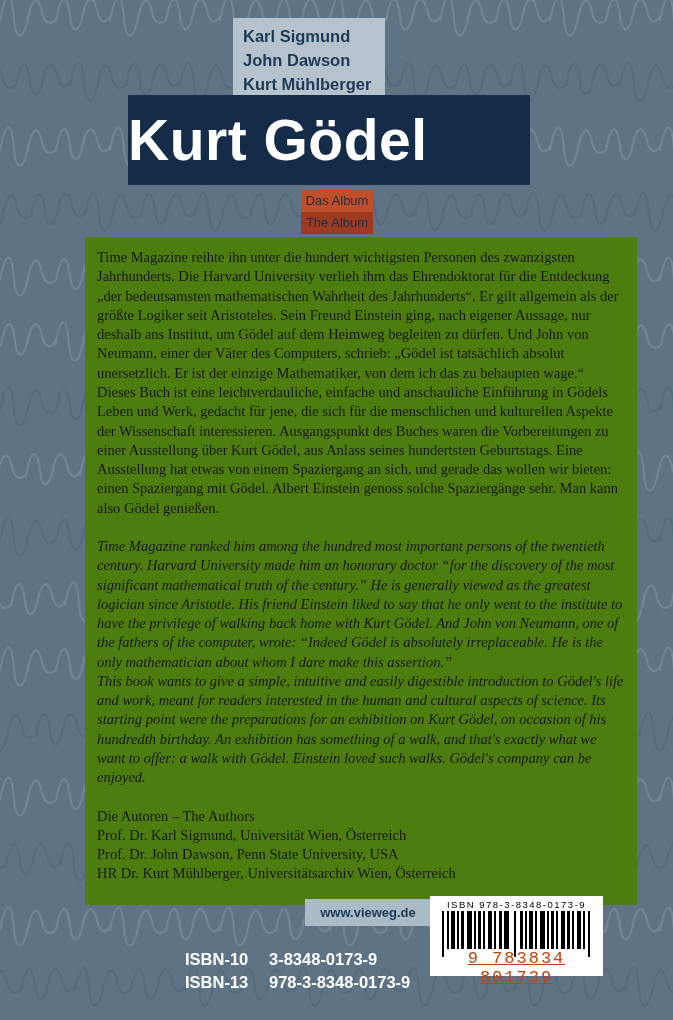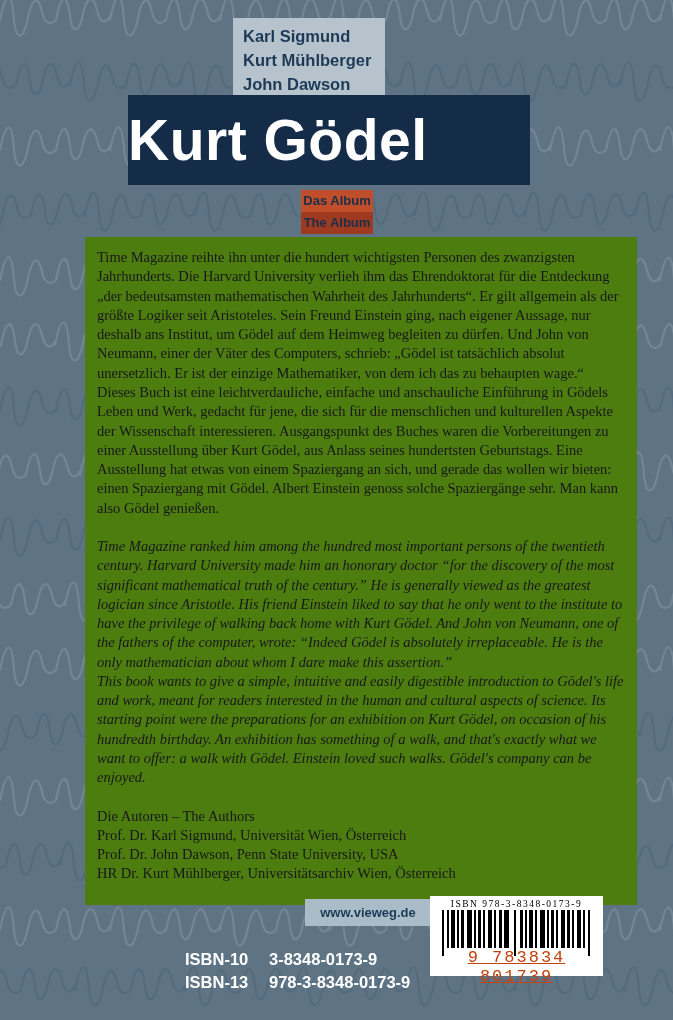--- a/index.html
+++ b/index.html
@@ -31,21 +31,21 @@
     background:#152c49;
     display:flex; align-items:center; justify-content:flex-start;
   }
   .title-block h1 {
     margin:0; color:#ffffff; font-size:57px; font-weight:700;
     font-family:"Liberation Sans", sans-serif; letter-spacing:0.5px;
   }
   .badge-stack { position:absolute; left:301px; top:190px; width:72px; }
   .badge {
     width:72px; height:22px; line-height:22px; text-align:center;
-    color:#1b2f4b; font-size:13px; font-weight:700;
+    color:#1b2f4b; font-size:13px; font-weight:400;
     box-sizing:border-box;
   }
   .badge-das { background:#c04e2b; }
   .badge-the { background:#9e3a1f; }
 
   .panel {
     position:absolute; left:85px; top:237px; width:552px; height:668px;
     background:#4d7c0f;
     padding:11px 12px 0 12px; box-sizing:border-box;
     color:#17181c;
@@ -65,21 +65,21 @@
     position:absolute; left:305px; top:899px; width:126px; height:27px;
     background:#a9bcc7; color:#1c3a57;
     font-size:13px; font-weight:700; text-align:center; line-height:27px;
   }
   .barcode-box {
     position:absolute; left:430px; top:896px; width:173px; height:80px;
     background:#ffffff; text-align:center; box-sizing:border-box; padding-top:3px;
   }
   .barcode-isbn-label {
     font-size:9.5px; letter-spacing:1.5px; color:#000;
-    font-family:Liberation Serif, serif;
+    font-family:Liberation Sans, sans-serif;
   }
   .barcode-svg { display:block; margin:1px auto 0 auto; }
   .barcode-digits {
     font-family:"Liberation Mono", monospace;
     font-size:17px; color:#c2410c; letter-spacing:2px; margin-top:-8px;text-decoration:underline;
   }
   .isbn-footer {
     position:absolute; left:185px; top:948px;
     color:#ffffff; font-weight:700; font-size:16.5px; line-height:23px;
   }
@@ -116,22 +116,22 @@
     <use href="#hrow" y="630" class="sc-light"></use>
     <use href="#hrow" y="695" x="-20" class="sc-dark"></use>
     <use href="#hrow" y="760" class="sc-light"></use>
     <use href="#hrow" y="825" x="-50" class="sc-dark"></use>
     <use href="#hrow" y="890" class="sc-light"></use>
     <use href="#hrow" y="950" x="-35" class="sc-dark"></use>
   </svg>
 
   <div class="authors-box">
     <div>Karl Sigmund</div>
+    <div>John Dawson</div>
     <div>Kurt Mühlberger</div>
-    <div>John Dawson</div>
   </div>
 
   <div class="title-block">
     <h1>Kurt Gödel</h1>
   </div>
 
   <div class="badge-stack">
     <div class="badge badge-das">Das Album</div>
     <div class="badge badge-the">The Album</div>
   </div>

